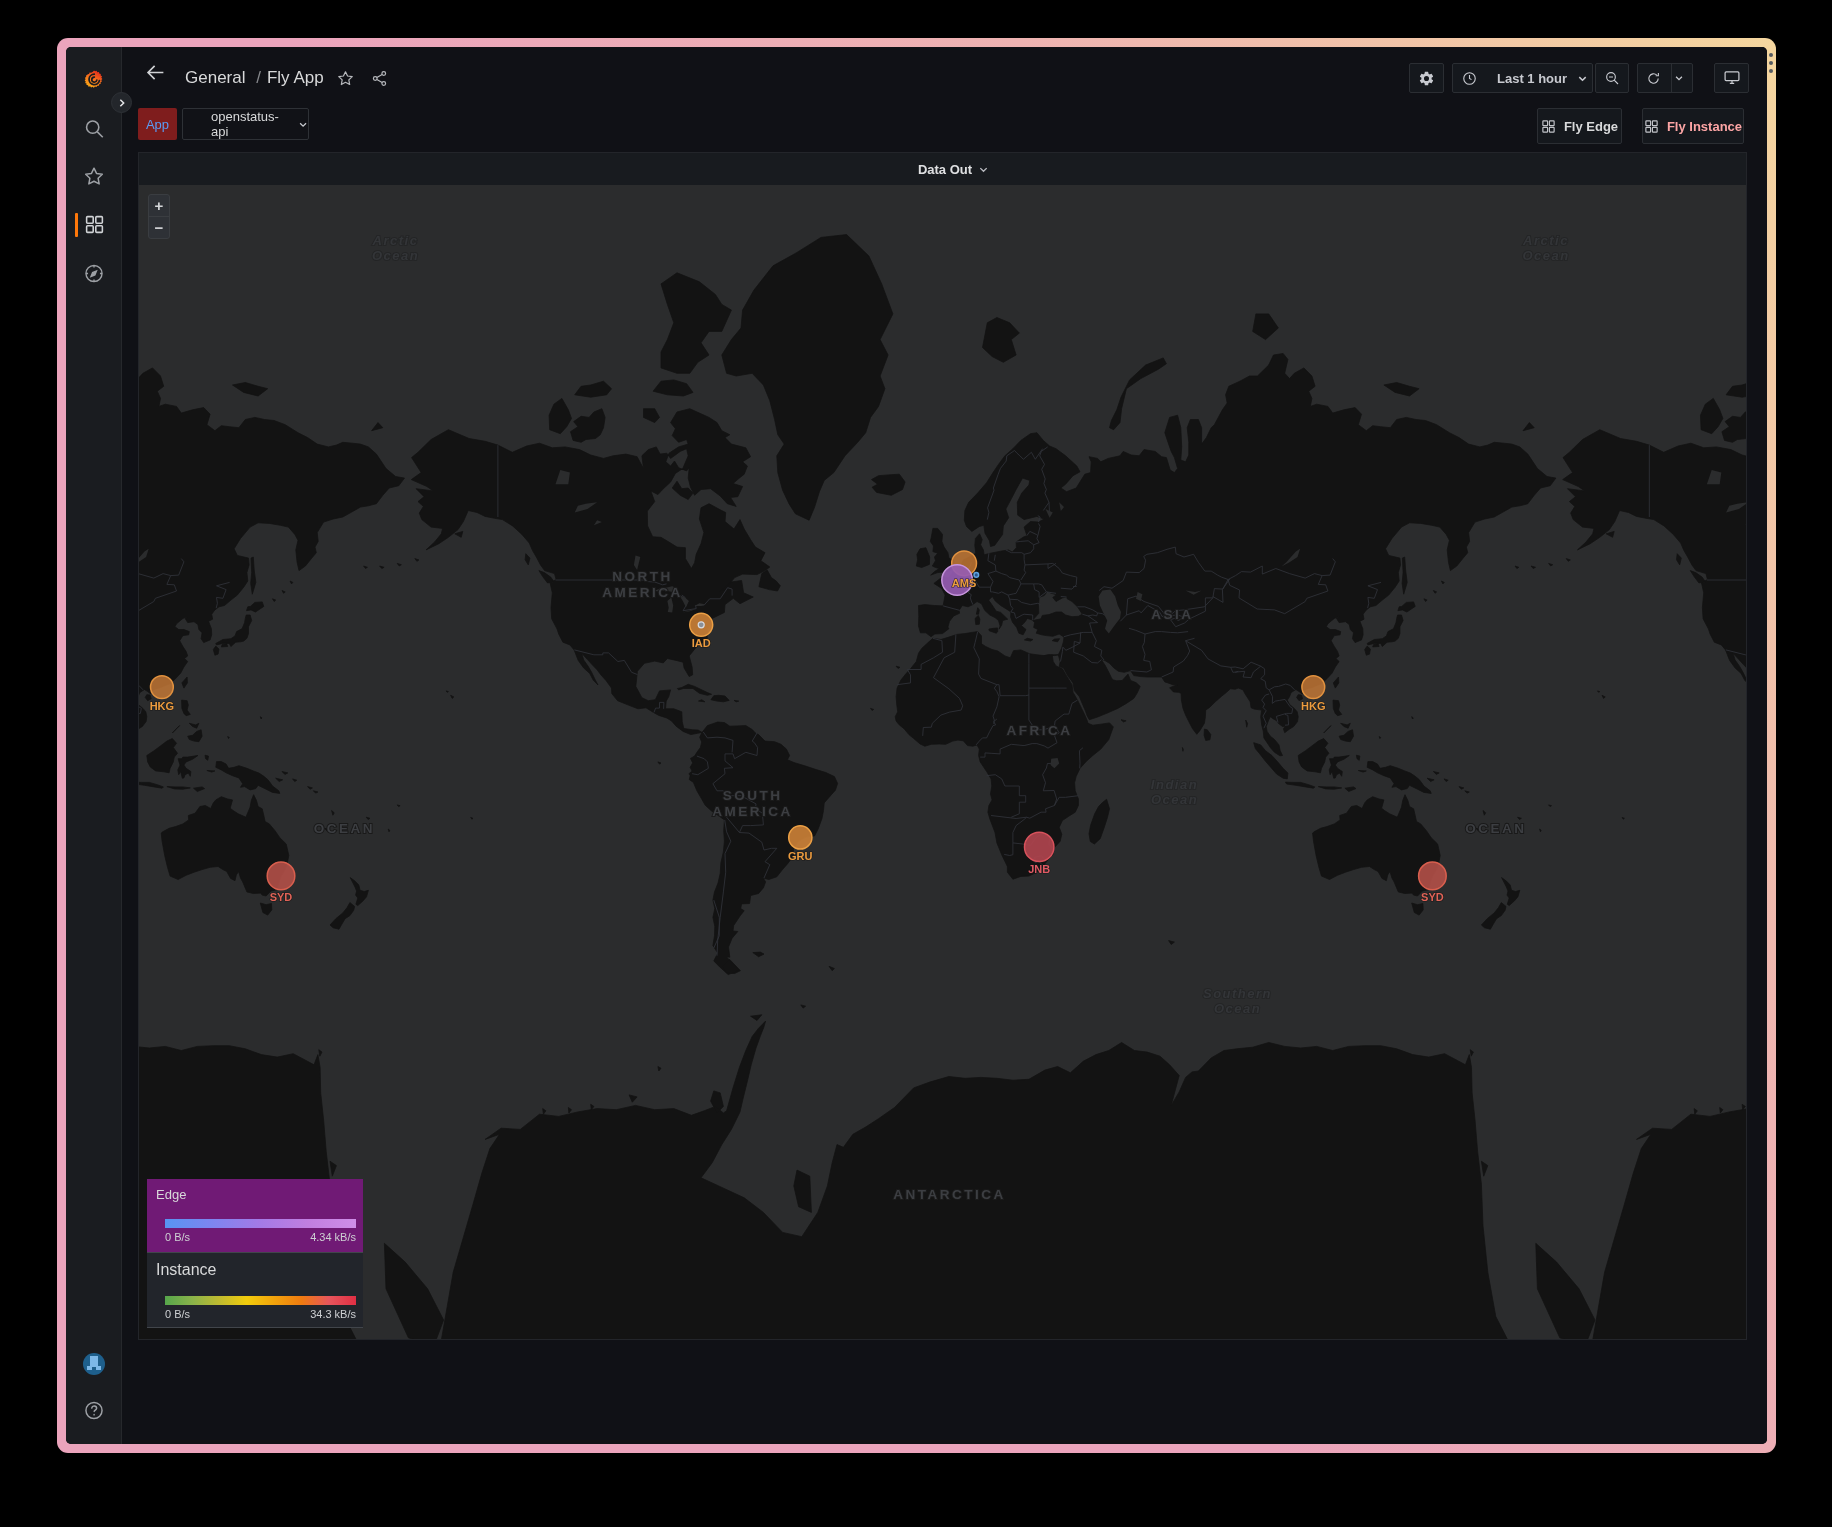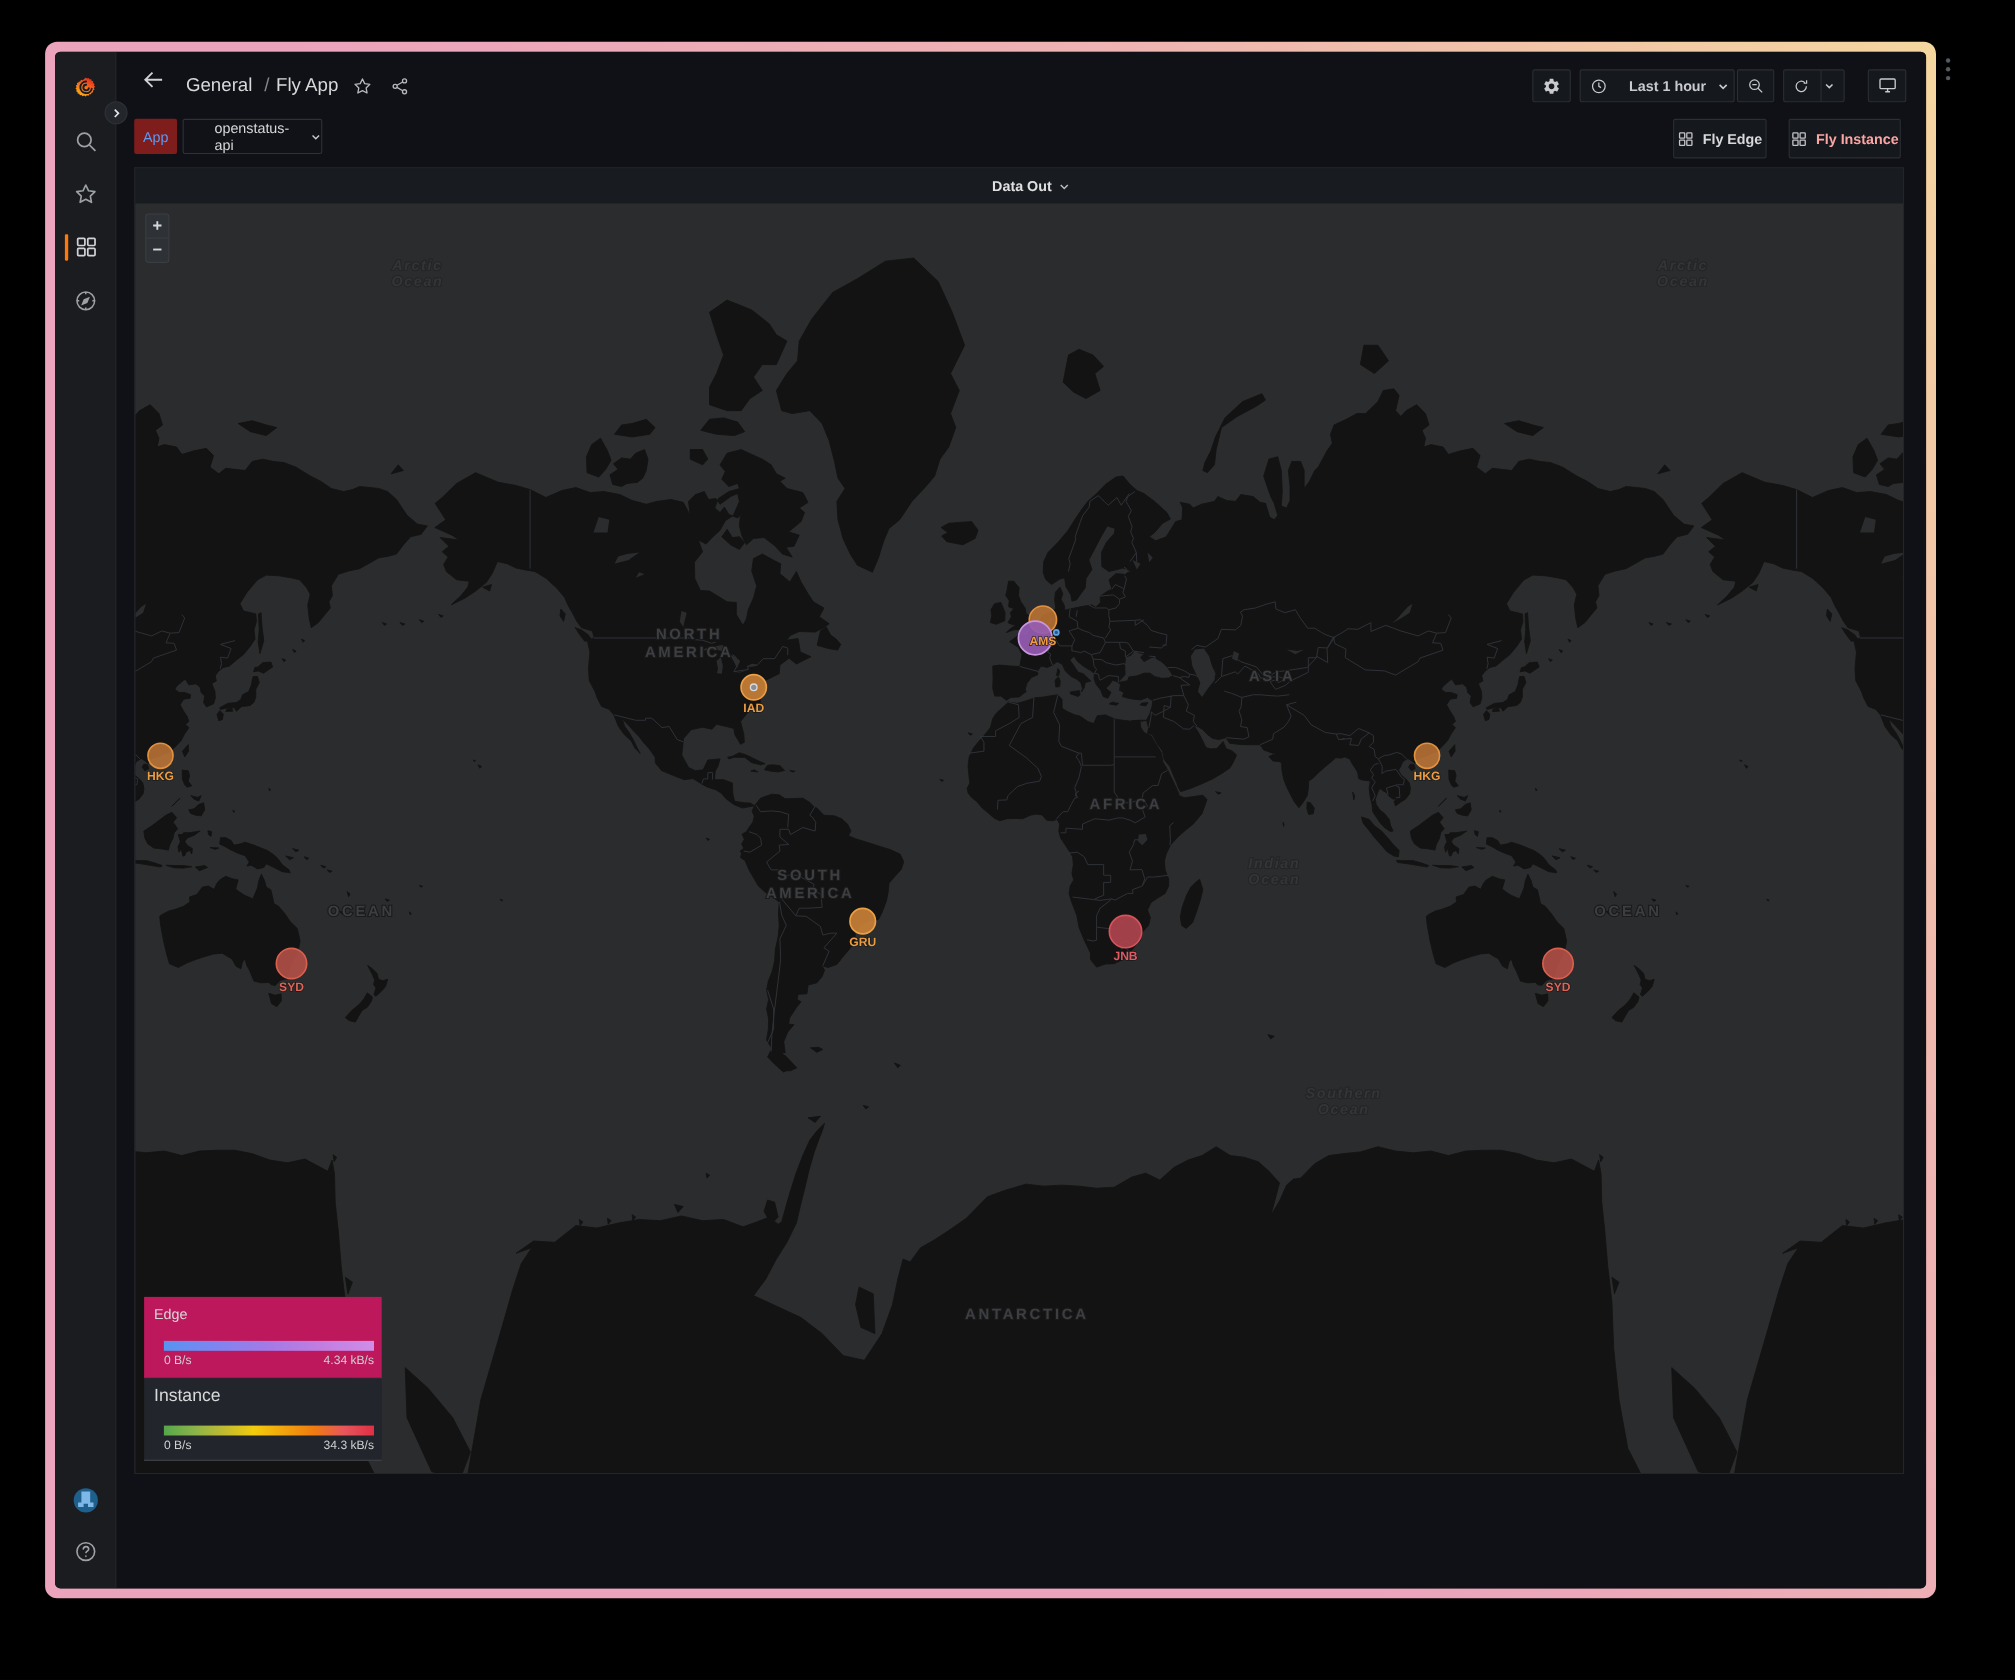--- a/index.html
+++ b/index.html
@@ -1,16 +1,16 @@
 <!DOCTYPE html>
 <html><head><meta charset="utf-8">
 <style>
 *{margin:0;padding:0;box-sizing:border-box}
 html,body{width:1832px;height:1527px;background:#000;font-family:"Liberation Sans",sans-serif;overflow:hidden}
-.win{position:absolute;left:41px;top:38px;width:1719px;height:1415px;border-radius:11px;
+.win{position:absolute;left:57px;top:38px;width:1719px;height:1415px;border-radius:11px;
 background:linear-gradient(55deg,#eba4bc 0%,#eba4bc 45%,#eeb3b2 72%,#f3cfa2 95%,#f5d79f 100%);padding:9px}
 .inner{position:relative;width:100%;height:100%;border-radius:5px;background:#101116;overflow:hidden;display:flex}
 .sidebar{width:56px;background:#1a1c20;border-right:1px solid #26282c;position:relative;flex:none}
 .main{flex:1;position:relative;background:#101116}
 
 .sic{position:absolute;left:0;width:56px;display:flex;justify-content:center;color:#9da0a5}
 
 .backarrow{position:absolute;left:23px;top:15px;color:#d0d2d5}
 .title{position:absolute;left:63px;top:21px;font-size:17px;color:#d8d9da;font-weight:400}
 .title .sep{color:#85878b;margin:0 6px}
@@ -210,21 +210,21 @@
               <circle cx="1293.4" cy="690.9" r="13.8" fill="rgba(178,80,72,0.9)" stroke="#d95f4e" stroke-width="1.5"></circle>
               <text x="1293.4" y="715.7" class="mlab" fill="#e06357">SYD</text>
               <circle cx="142.0" cy="690.9" r="13.8" fill="rgba(178,80,72,0.9)" stroke="#d95f4e" stroke-width="1.5"></circle>
               <text x="142.0" y="715.7" class="mlab" fill="#e06357">SYD</text>
             </svg>
 <div style="position:absolute;left:9px;top:9px;width:22px;height:45px;border:1px solid #3a3d41;border-radius:3px;background:#2e3136;z-index:5">
  <div style="height:22px;display:flex;align-items:center;justify-content:center;color:#d5d7da;font-size:15px;font-weight:700;border-bottom:1px solid #3a3d41">+</div>
  <div style="height:21px;display:flex;align-items:center;justify-content:center;color:#d5d7da;font-size:15px;font-weight:700">−</div>
 </div>
 <div style="position:absolute;left:8px;bottom:11px;width:216px;z-index:5;font-family:'Liberation Sans',sans-serif">
- <div style="background:#be185d;height:74px;padding:8px 7px 0 9px;border-bottom:1px solid #41454b">
+ <div style="background:#701a75;height:74px;padding:8px 7px 0 9px;border-bottom:1px solid #41454b">
   <div style="color:#d8d9da;font-size:13px">Edge</div>
   <div style="margin-left:9px">
    <div style="margin-top:17px;height:9px;background:linear-gradient(90deg,#5794f2,#7e85f0,#a47ae6,#c17ee0,#cf8ee8)"></div>
    <div style="display:flex;justify-content:space-between;color:#ced0d3;font-size:11px;margin-top:3px">
                     <span>0 B/s</span>
                     <span>4.34 kB/s</span>
                   </div>
   </div>
  </div>
  <div style="background:#22252b;height:75px;padding:8px 7px 0 9px;border-bottom:1px solid #41454b">

